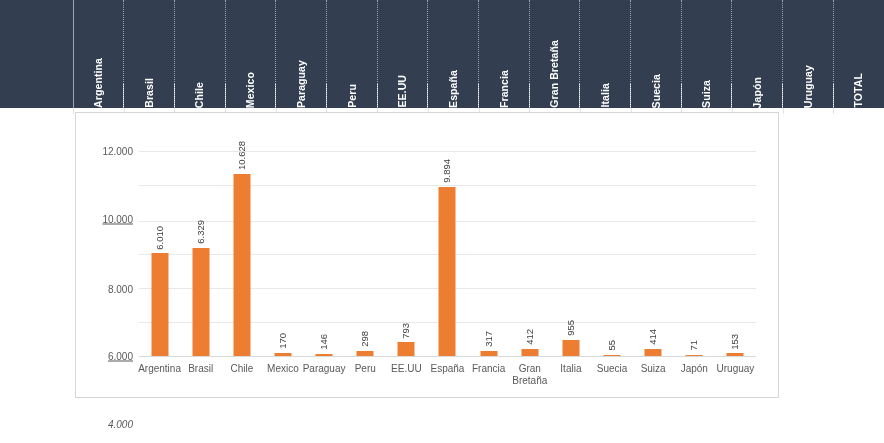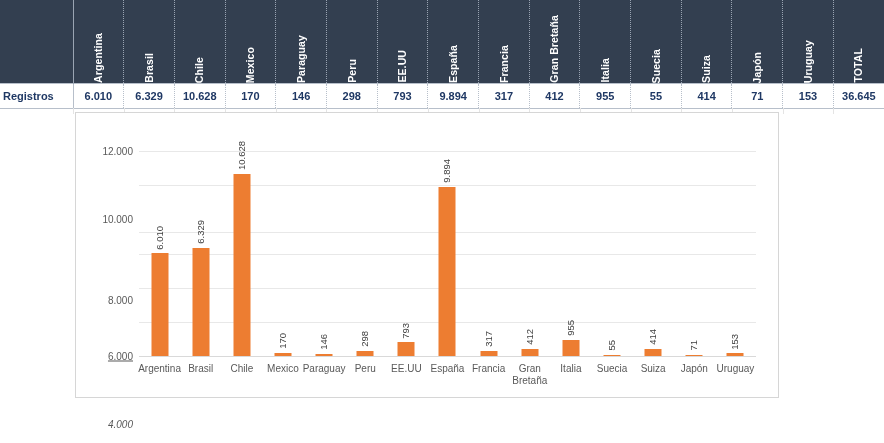--- a/index.html
+++ b/index.html
@@ -228,39 +228,20 @@
             <td class="hcell" style="width: 50.6875px;">
               <div class="hcell-inner">
                 <span class="vert">Uruguay</span>
               </div>
             </td>
             <td class="hcell last" style="width: 50.6875px;">
               <div class="hcell-inner">
                 <span class="vert">TOTAL</span>
               </div>
             </td>
-          </tr>
-      <tr id="val-row">
-            <td class="vcell label">Registros</td>
-            <td class="vcell">6.010</td>
-            <td class="vcell">6.329</td>
-            <td class="vcell">10.628</td>
-            <td class="vcell">170</td>
-            <td class="vcell">146</td>
-            <td class="vcell">298</td>
-            <td class="vcell">793</td>
-            <td class="vcell">9.894</td>
-            <td class="vcell">317</td>
-            <td class="vcell">412</td>
-            <td class="vcell">955</td>
-            <td class="vcell">55</td>
-            <td class="vcell">414</td>
-            <td class="vcell">71</td>
-            <td class="vcell">153</td>
-            <td class="vcell total">36.645</td>
           </tr>
     </tbody>
       </table>
   </div>
   <div class="ghost-row" id="ghost-row">
       <div class="gv" style="left: 73px;"></div>
       <div class="gv" style="left: 123.688px;"></div>
       <div class="gv" style="left: 174.375px;"></div>
       <div class="gv" style="left: 225.062px;"></div>
       <div class="gv" style="left: 275.75px;"></div>
@@ -280,25 +261,25 @@
   <div class="chart-box">
     <div class="plot" id="plot">
       <div class="gridline axis0" style="top: 205px;"></div>
         <div class="gridline" style="top: 170.833px;"></div>
         <div class="gridline" style="top: 136.667px; font-style: italic;">
           <div class="ytick" style="top: 136.667px;">4.000</div>
         </div>
         <div class="gridline" style="top: 102.5px;">
           <div class="ytick" style="top: 102.5px; text-decoration: underline;">6.000</div>
         </div>
-        <div class="gridline" style="top: 81px;">
+        <div class="gridline" style="top: 70px;">
           <div class="ytick" style="top: 68.3333px;">8.000</div>
         </div>
         <div class="gridline" style="top: 34.1667px;">
-          <div class="ytick" style="top: 34.1667px;">10.000</div>
+          <div class="ytick" style="top: 34.1667px; text-decoration: underline;">10.000</div>
         </div>
         <div class="gridline" style="top: 0px;">
           <div class="ytick" style="top: 0px;">12.000</div>
         </div>
         <div class="bars" id="bars">
           <div class="bargroup" style="left: 0px; width: 41.1333px;">
             <div class="bar" style="height: 102.671px; background: rgb(237, 125, 49);"></div>
             <div class="dlabel" style="bottom: 106.671px;">6.010</div>
             <div class="xlabel">Argentina</div>
           </div>

